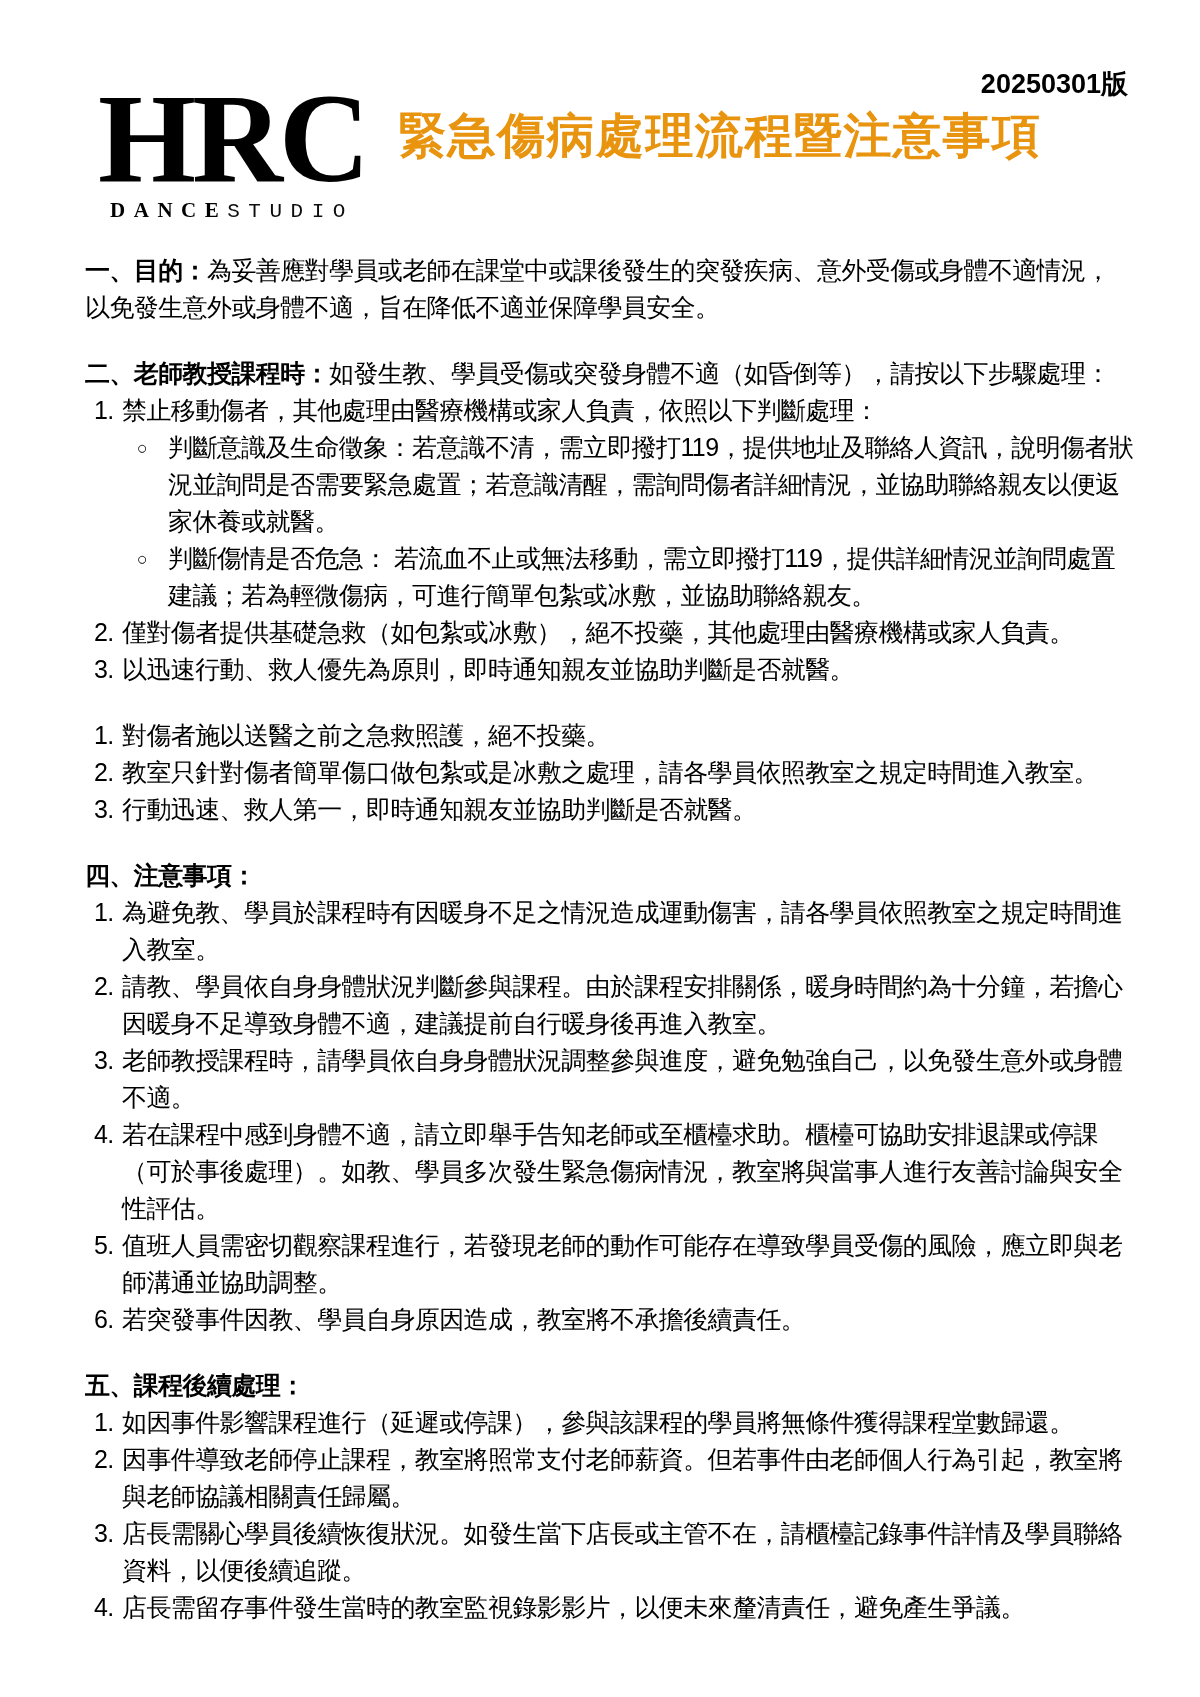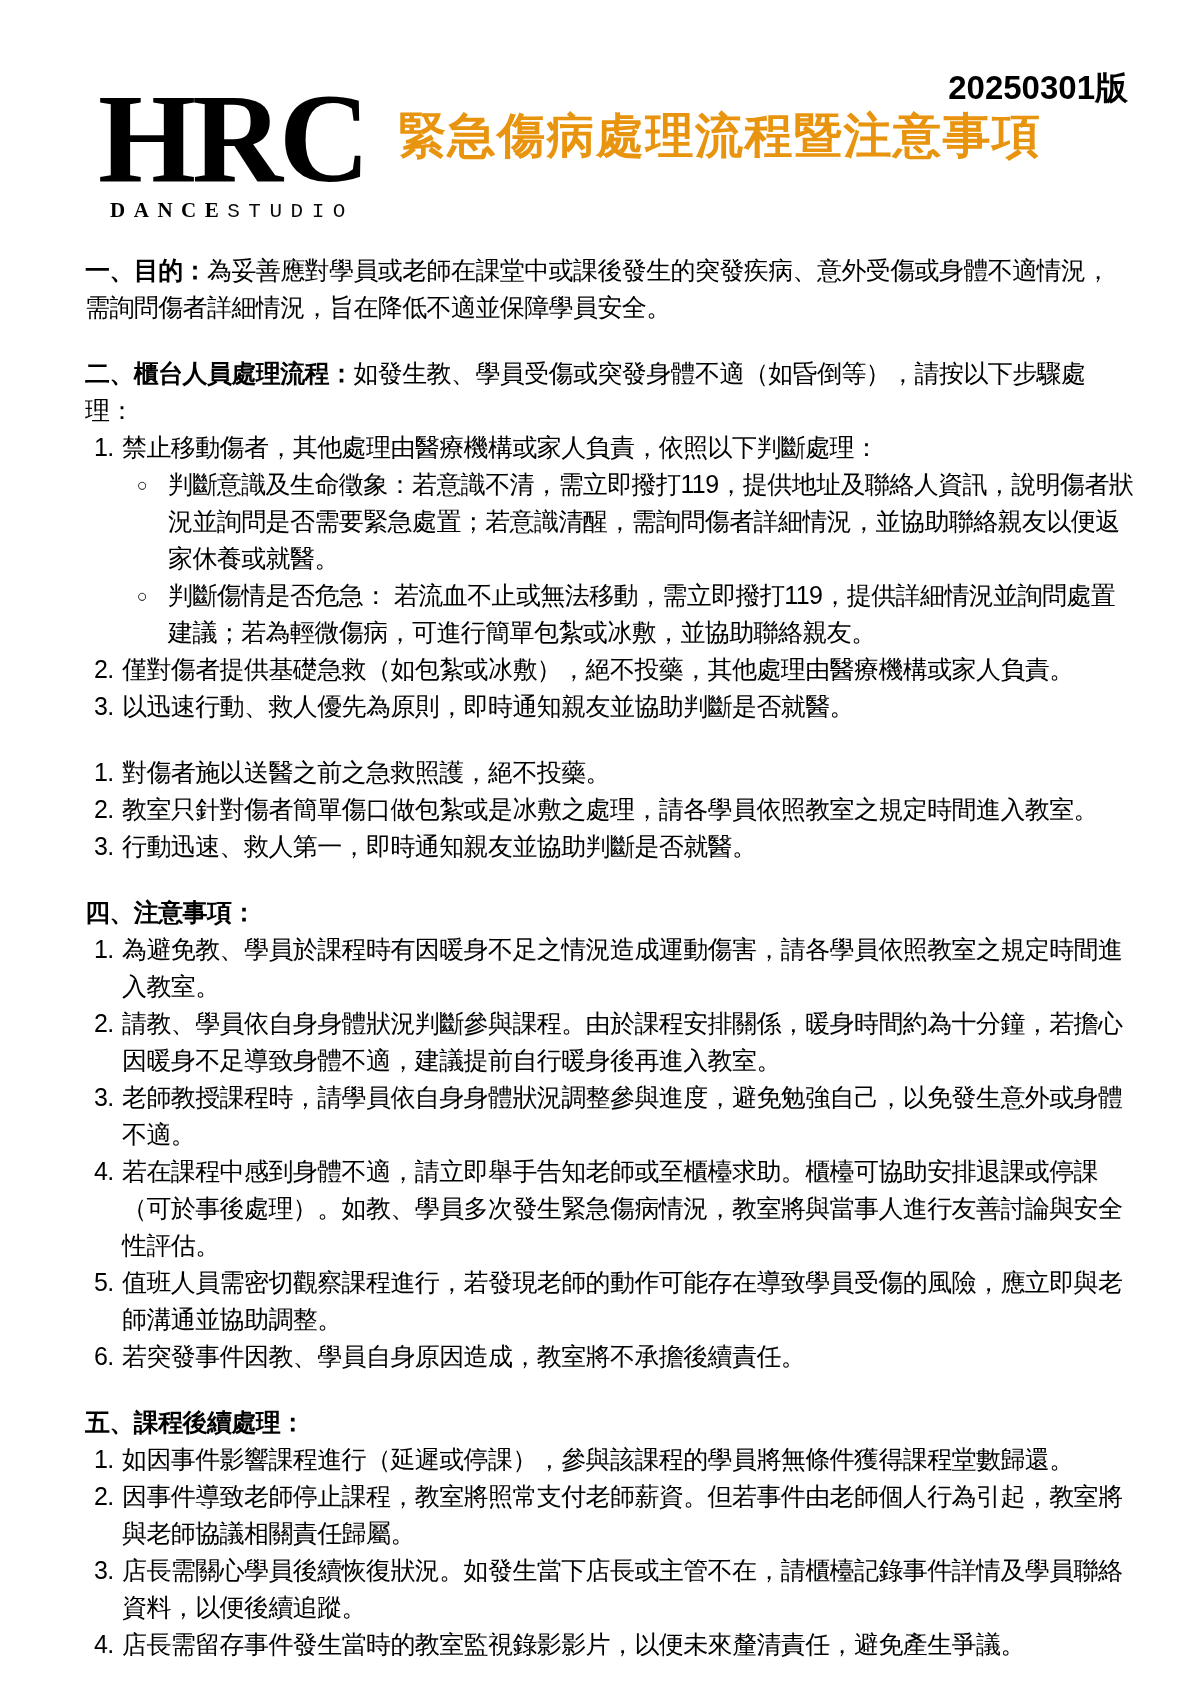--- a/index.html
+++ b/index.html
@@ -9,21 +9,21 @@
     position: relative;
     font-family: "Liberation Sans", "DejaVu Sans", sans-serif;
     color: #000000;
     overflow: hidden;
   }
   .page { position: absolute; inset: 0; background: #ffffff; }
 
   
   .version {
     position: absolute; top: 66px; right: 72px;
-    font-size: 33px; font-weight: 700; letter-spacing: 0px;
+    font-size: 27px; font-weight: 700; letter-spacing: 0px;
   }
   .logo {
     position: absolute; left: 86px; top: 86px; width: 292px;
     text-align: center; color: #000000;
   }
   .logo-acronym {
     font-family: "Liberation Serif", "DejaVu Serif", serif;
     font-weight: 700; font-size: 126px; line-height: 106px;
     letter-spacing: -4px; display: block;
   }
@@ -78,25 +78,25 @@
   <div class="logo">
     <span class="logo-acronym">HRC</span>
     <span class="logo-words"><span class="w-bold">DANCE</span><span class="w-light">STUDIO</span></span>
   </div>
 
   <h1 class="doc-title">緊急傷病處理流程暨注意事項</h1>
 
   <div class="content">
 
     <section class="sec">
-      <p class="sec-head"><strong class="h">一、目的：</strong><span class="intro">為妥善應對學員或老師在課堂中或課後發生的突發疾病、意外受傷或身體不適情況，需詢問傷者詳細情況，旨在降低不適並保障學員安全。</span></p>
+      <p class="sec-head"><strong class="h">一、目的：</strong><span class="intro">為妥善應對學員或老師在課堂中或課後發生的突發疾病、意外受傷或身體不適情況，以免發生意外或身體不適，旨在降低不適並保障學員安全。</span></p>
     </section>
 
     <section class="sec">
-      <p class="sec-head"><strong class="h">二、櫃台人員處理流程：</strong><span class="intro">如發生教、學員受傷或突發身體不適（如昏倒等），請按以下步驟處理：</span></p>
+      <p class="sec-head"><strong class="h">二、老師教授課程時：</strong><span class="intro">如發生教、學員受傷或突發身體不適（如昏倒等），請按以下步驟處理：</span></p>
       <ol class="items">
         <li>
           <span>禁止移動傷者，其他處理由醫療機構或家人負責，依照以下判斷處理：</span>
           <ul class="subs">
             <li><span>判斷意識及生命徵象：若意識不清，需立即撥打119，提供地址及聯絡人資訊，說明傷者狀況並詢問是否需要緊急處置；若意識清醒，需詢問傷者詳細情況，並協助聯絡親友以便返家休養或就醫。</span></li>
             <li><span>判斷傷情是否危急： 若流血不止或無法移動，需立即撥打119，提供詳細情況並詢問處置建議；若為輕微傷病，可進行簡單包紮或冰敷，並協助聯絡親友。</span></li>
           </ul>
         </li>
         <li><span>僅對傷者提供基礎急救（如包紮或冰敷），絕不投藥，其他處理由醫療機構或家人負責。</span></li>
         <li><span>以迅速行動、救人優先為原則，即時通知親友並協助判斷是否就醫。</span></li>

